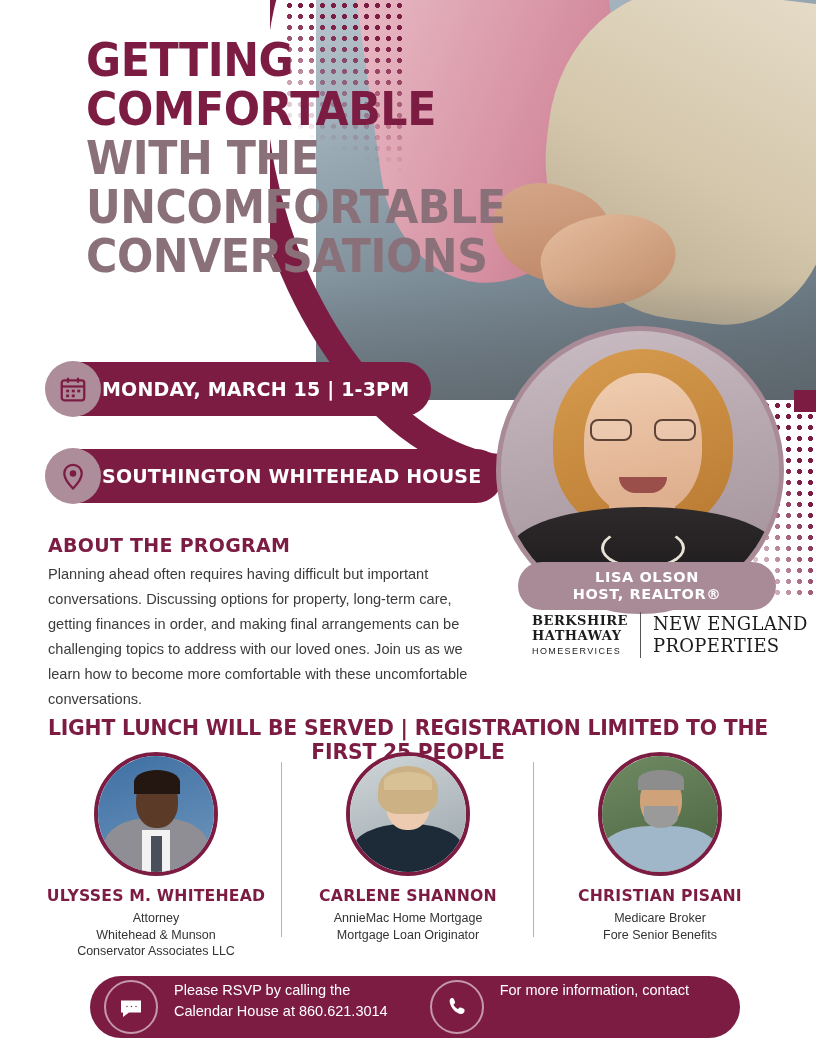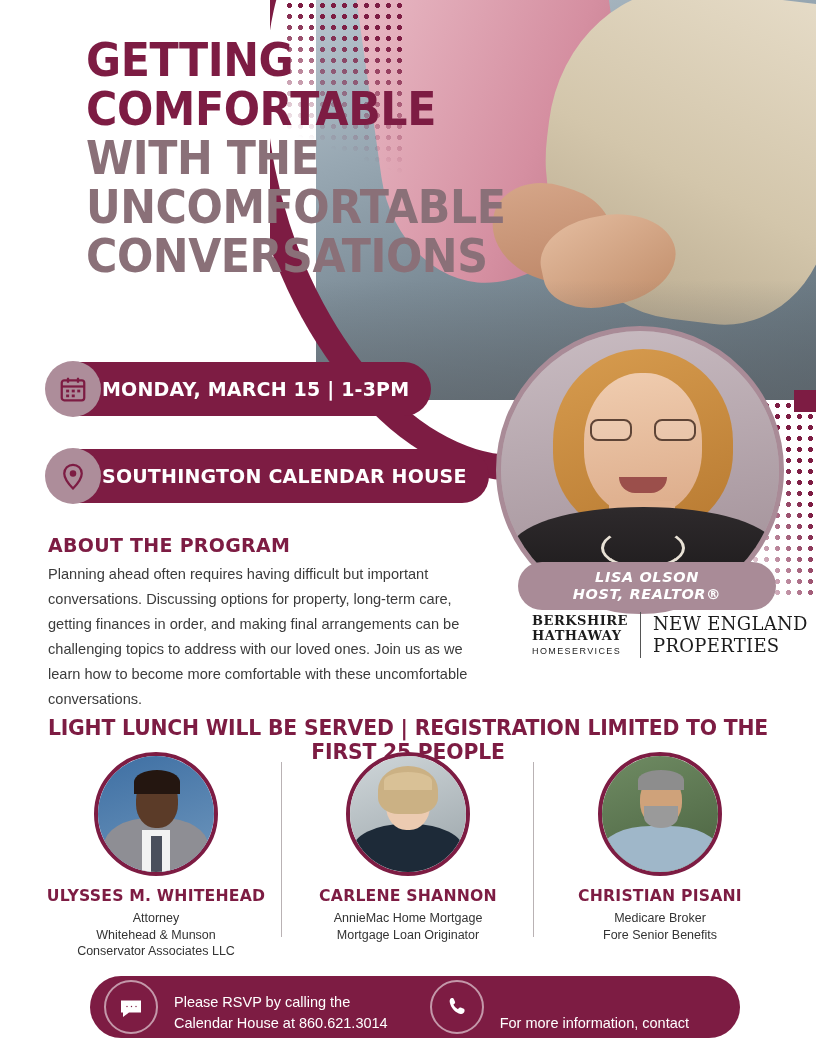--- a/index.html
+++ b/index.html
@@ -218,21 +218,20 @@
     width: 258px; height: 48px;
     background: #a98b97;
     border-radius: 24px;
     display: flex; flex-direction: column; align-items: center; justify-content: center;
     color: #fff;
     font-family: "DejaVu Sans", sans-serif;
     font-weight: 700;
     font-size: 14.5px;
     letter-spacing: 0.6px;
     line-height: 1.18;
-    font-style: italic;
   }
 
   
   .bhhs {
     position: absolute;
     top: 612px; left: 532px;
     display: flex; align-items: center;
   }
   .bhhs .left {
     text-align: left;
@@ -320,21 +319,21 @@
     color: #fff;
   }
   .footer .ic {
     width: 54px; height: 54px; border-radius: 50%;
     border: 2px solid rgba(255,255,255,.55);
     display: flex; align-items: center; justify-content: center;
     flex: 0 0 auto;
   }
   .footer .ic svg { width: 28px; height: 28px; }
   .footer .txt { font-size: 14.5px; line-height: 1.45; padding: 0 16px; }
-  .footer .seg { display: flex; align-items: flex-end; }
+  .footer .seg { display: flex; align-items: flex-start; }
   .footer .seg.one { margin-left: 14px; }
   .footer .seg.two { margin-left: 26px; }
 </style>
 </head>
 <body>
 
 <div class="hero-photo">
   <div class="sky"></div>
   <div class="pinkcoat"></div>
   <div class="tancoat"></div>
@@ -373,21 +372,21 @@
   <span>MONDAY, MARCH 15 | 1-3PM</span>
 </div>
 
 <div class="pill pill-loc">
   <span class="pill-icon">
     <svg viewBox="0 0 24 24" fill="none" stroke="#7d1c43" stroke-width="1.8">
       <path d="M12 22s7-7.2 7-12a7 7 0 1 0-14 0c0 4.8 7 12 7 12z"></path>
       <circle cx="12" cy="10" r="2.6" fill="#7d1c43" stroke="none"></circle>
     </svg>
   </span>
-  <span>SOUTHINGTON CALENDAR HOUSE</span>
+  <span>SOUTHINGTON WHITEHEAD HOUSE</span>
 </div>
 
 <div class="about-title">ABOUT THE PROGRAM</div>
 <div class="about-body">Planning ahead often requires having difficult but important conversations. Discussing options for property, long-term care, getting finances in order, and making final arrangements can be challenging topics to address with our loved ones. Join us as we learn how to become more comfortable with these uncomfortable conversations.</div>
 
 <div class="host-circle">
   <div class="bg"></div>
   <div class="hair"></div>
   <div class="face"></div>
   <div class="glasses">

